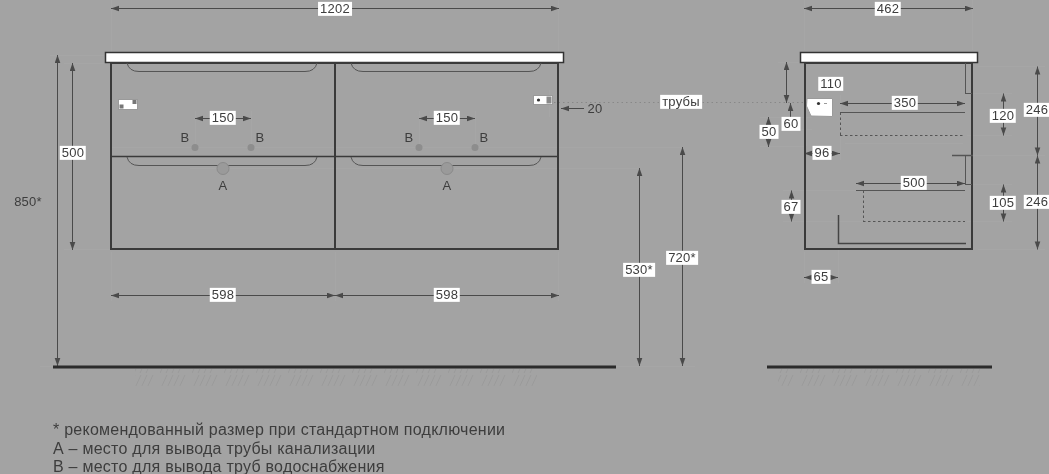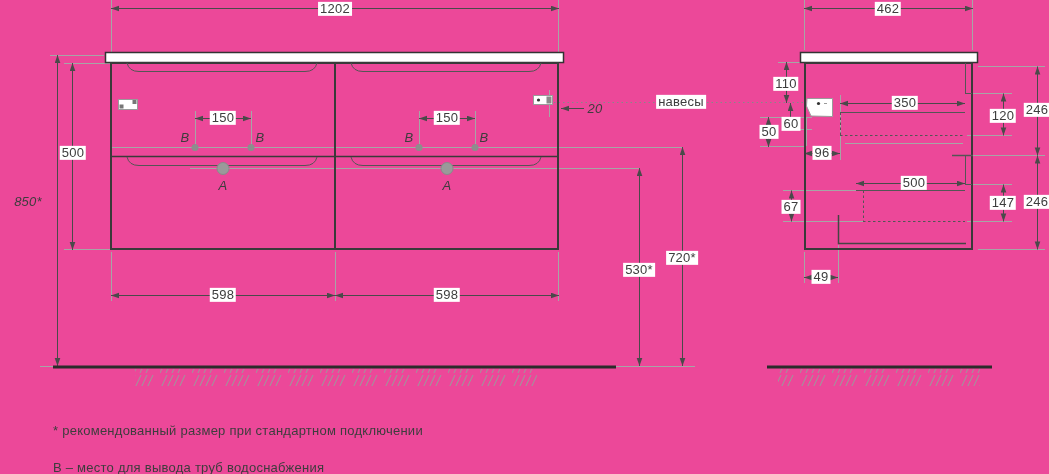--- a/index.html
+++ b/index.html
@@ -1,22 +1,22 @@
 <!DOCTYPE html>
 <html><head>
 <meta charset="utf-8">
 <style>
   html,body{margin:0;padding:0;background:#ffffff;}
-  #canvas{position:relative;width:1049px;height:474px;background:#ec4899;overflow:hidden;
+  #canvas{position:relative;width:1049px;height:474px;background:#a3a3a3;overflow:hidden;
           font-family:"Liberation Sans",sans-serif;}
   #linework{position:absolute;left:0;top:0;}
   .lbl{position:absolute;transform:translate(-50%,-50%);font-size:13px;color:#3d3d3d;
        background:#fff;padding:0 2px;white-space:nowrap;letter-spacing:.25px;line-height:1.1;}
-  .nobg{background:transparent;padding:0;font-style:italic;}
-  .note{position:absolute;transform:translateY(-50%);font-size:13px;color:#3d3d3d;
+  .nobg{background:transparent;padding:0;}
+  .note{position:absolute;transform:translateY(-50%);font-size:16px;color:#3d3d3d;
         letter-spacing:.25px;white-space:nowrap;}
 </style>
 </head>
 <body>
 
 <div id="canvas">
 
 <svg id="linework" width="1049" height="474">
   <defs>
     <marker id="ar" markerWidth="10" markerHeight="8" refX="8.5" refY="3" orient="auto-start-reverse" markerUnits="userSpaceOnUse">
@@ -174,38 +174,39 @@
 <div class="lbl nobg" style="left:28px;top:202px">850*</div>
 <div class="lbl" style="left:223px;top:118px">150</div>
 <div class="lbl" style="left:447px;top:118px">150</div>
 <div class="lbl nobg" style="left:595px;top:109px">20</div>
 <div class="lbl" style="left:223px;top:295px">598</div>
 <div class="lbl" style="left:447px;top:295px">598</div>
 <div class="lbl" style="left:639px;top:270px">530*</div>
 <div class="lbl" style="left:682px;top:258px">720*</div>
 
 <div class="lbl" style="left:888px;top:9px">462</div>
-<div class="lbl" style="left:786px;top:84px">110</div>
+<div class="lbl" style="left:831px;top:84px">110</div>
 <div class="lbl" style="left:769px;top:132px">50</div>
 <div class="lbl" style="left:791px;top:124px">60</div>
 <div class="lbl" style="left:822px;top:153px">96</div>
 <div class="lbl" style="left:905px;top:103px">350</div>
 <div class="lbl" style="left:1003px;top:116px">120</div>
 <div class="lbl" style="left:1037px;top:110px">246</div>
 <div class="lbl" style="left:914px;top:183px">500</div>
 <div class="lbl" style="left:791px;top:207px">67</div>
-<div class="lbl" style="left:1003px;top:203px">147</div>
+<div class="lbl" style="left:1003px;top:203px">105</div>
 <div class="lbl" style="left:1037px;top:202px">246</div>
-<div class="lbl" style="left:821px;top:277px">49</div>
-
-<div class="lbl" style="left:681px;top:102px">навесы</div>
+<div class="lbl" style="left:821px;top:277px">65</div>
+
+<div class="lbl" style="left:681px;top:102px">трубы</div>
 
 <div class="lbl nobg" style="left:185px;top:138px">В</div>
 <div class="lbl nobg" style="left:260px;top:138px">В</div>
 <div class="lbl nobg" style="left:409px;top:138px">В</div>
 <div class="lbl nobg" style="left:484px;top:138px">В</div>
 <div class="lbl nobg" style="left:223px;top:186px">А</div>
 <div class="lbl nobg" style="left:447px;top:186px">А</div>
 
 <div class="note" style="left:53px;top:430px">* рекомендованный размер при стандартном подключении</div>
+<div class="note" style="left:53px;top:449px">А – место для вывода трубы канализации</div>
 <div class="note" style="left:53px;top:467px">В – место для вывода труб водоснабжения</div>
 
 </div>
 
 </body></html>

